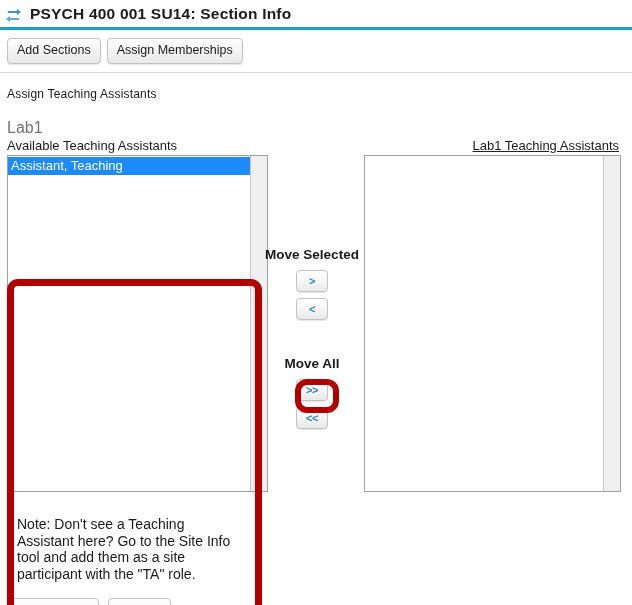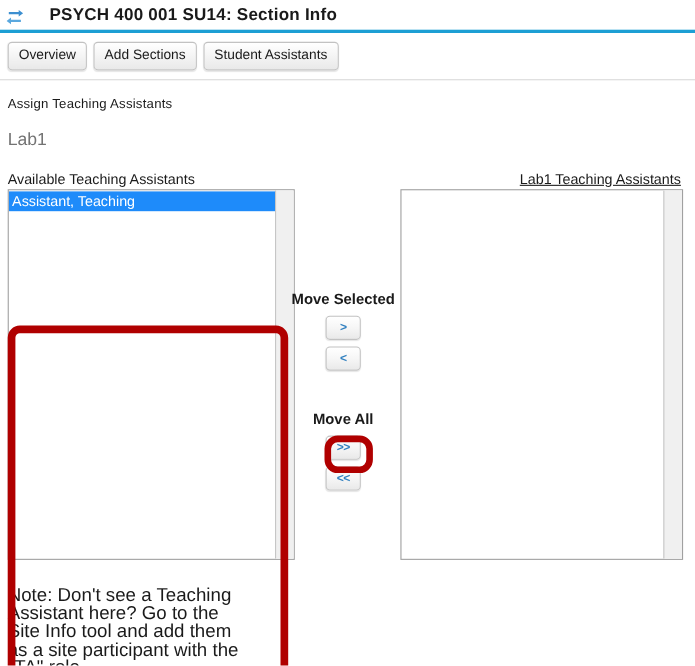--- a/index.html
+++ b/index.html
@@ -14,21 +14,21 @@
     font-size: 13px;
     color: #222222;
     overflow: hidden;
     position: relative;
   }
 
   
   #title-bar {
     display: flex;
     align-items: center;
-    gap: 23px;
+    gap: 8px;
     padding: 3px 0 2px 5px;
     height: 22px;
   }
   #tool-icon {
     width: 17px;
     height: 17px;
     flex: 0 0 17px;
     position: relative;
   }
   #page-title {
@@ -81,21 +81,21 @@
   }
   #group-label {
     font-size: 16px;
     font-weight: normal;
     color: #737373;
     margin: 18px 0 0 0;
   }
 
   #transfer-area {
     position: relative;
-    margin-top: 18px;
+    margin-top: 1px;
     height: 370px;
   }
 
   .col-label {
     font-size: 13px;
     color: #1a1a1a;
     line-height: 15px;
   }
 
   
@@ -219,23 +219,24 @@
     height: 34px;
     border-width: 6px;
     border-radius: 12px;
   }
 
   
   #note-text {
     position: relative;
     margin-top: 8px;
     width: 215px;
-    font-size: 17px;
+    font-size: 14px;
     line-height: 16.5px;
     color: #1a1a1a;
+    padding-left: 10px;
   }
 
   
   #footer-buttons {
     display: flex;
     gap: 9px;
     margin-top: 16px;
   }
   .form-button {
     font-family: "Liberation Sans", sans-serif;
@@ -260,23 +261,22 @@
     <svg width="17" height="17" viewBox="0 0 17 17" aria-hidden="true">
       <path d="M3 5 H12 L12 3 L16 6 L12 9 L12 7 H3 Z" fill="#3c8fd0"></path>
       <path d="M14 12 H5 L5 10 L1 13 L5 16 L5 14 H14 Z" fill="#5aa8de"></path>
     </svg>
   </span>
   <span id="page-title">PSYCH 400 001 SU14: Section Info</span>
 </div>
 <div id="title-rule"></div>
 
 <div id="tab-bar">
-  <button class="tab-button">Overview</button>
   <button class="tab-button">Add Sections</button>
-  <button class="tab-button">Student Assistants</button>
+  <button class="tab-button">Assign Memberships</button>
 </div>
 
 <div id="content">
 
   <div id="section-heading">Assign Teaching Assistants</div>
   <div id="group-label">Lab1</div>
 
   <div id="transfer-area">
 
     <div id="left-col">

